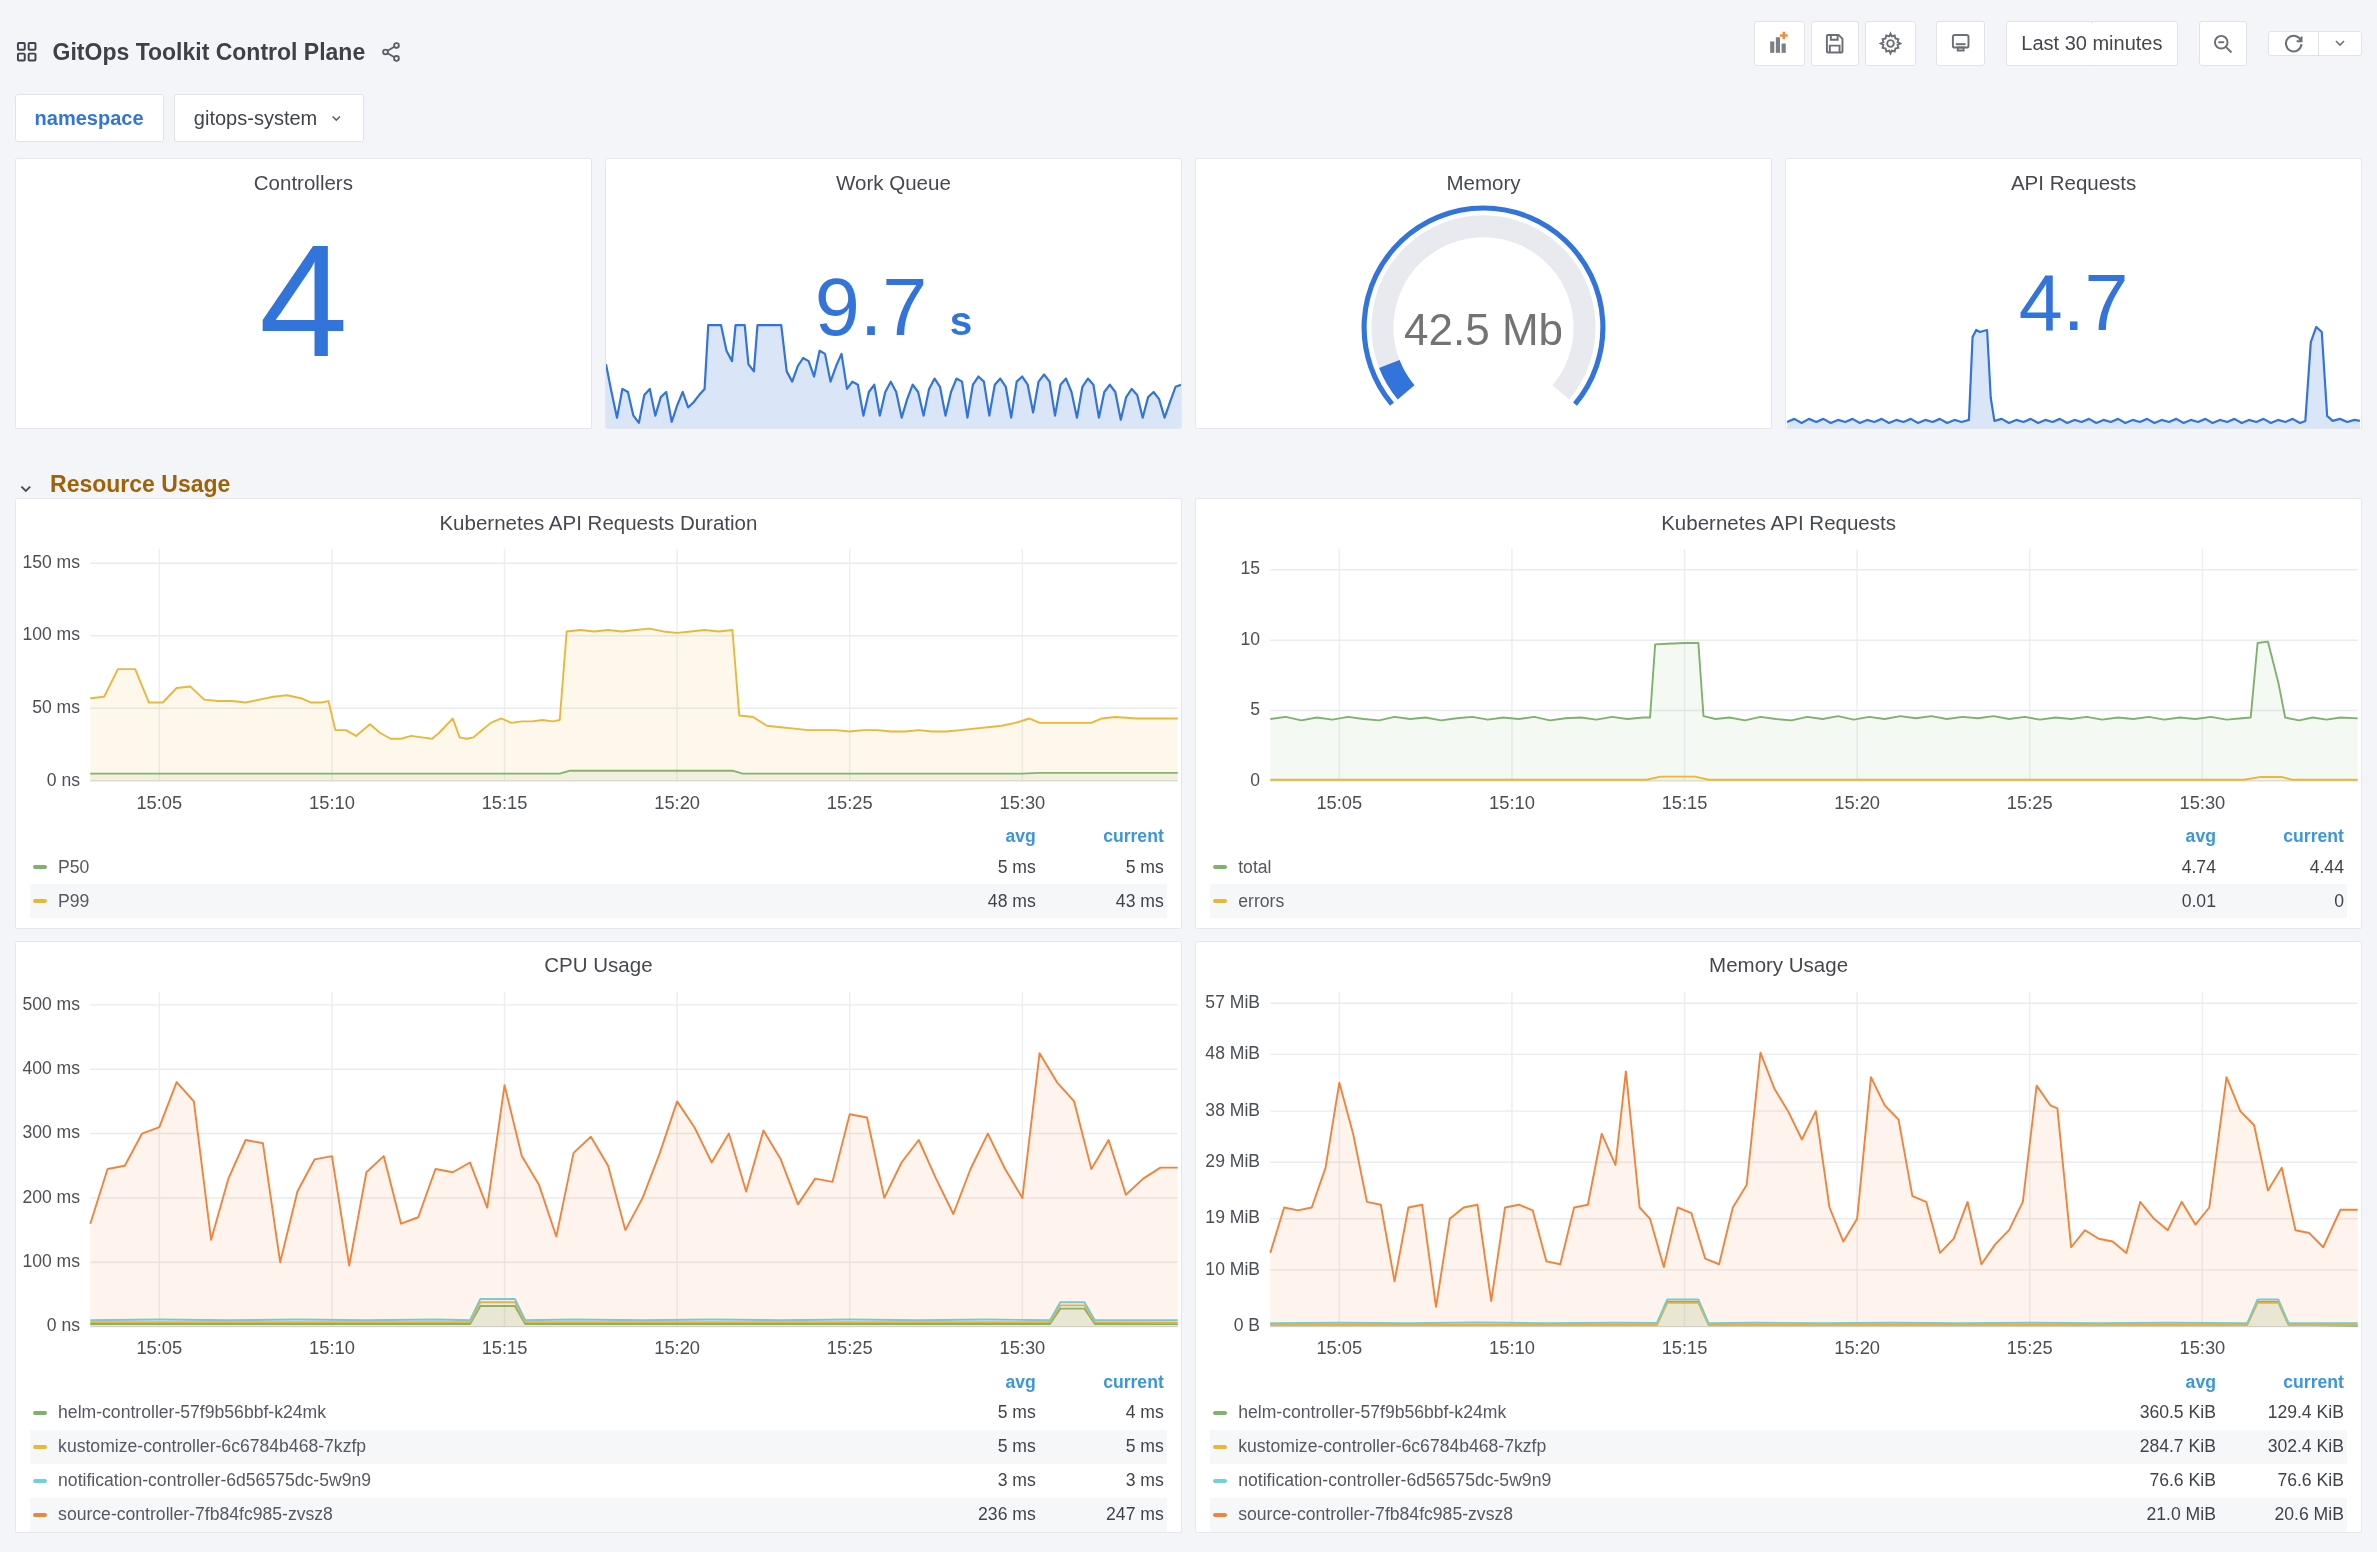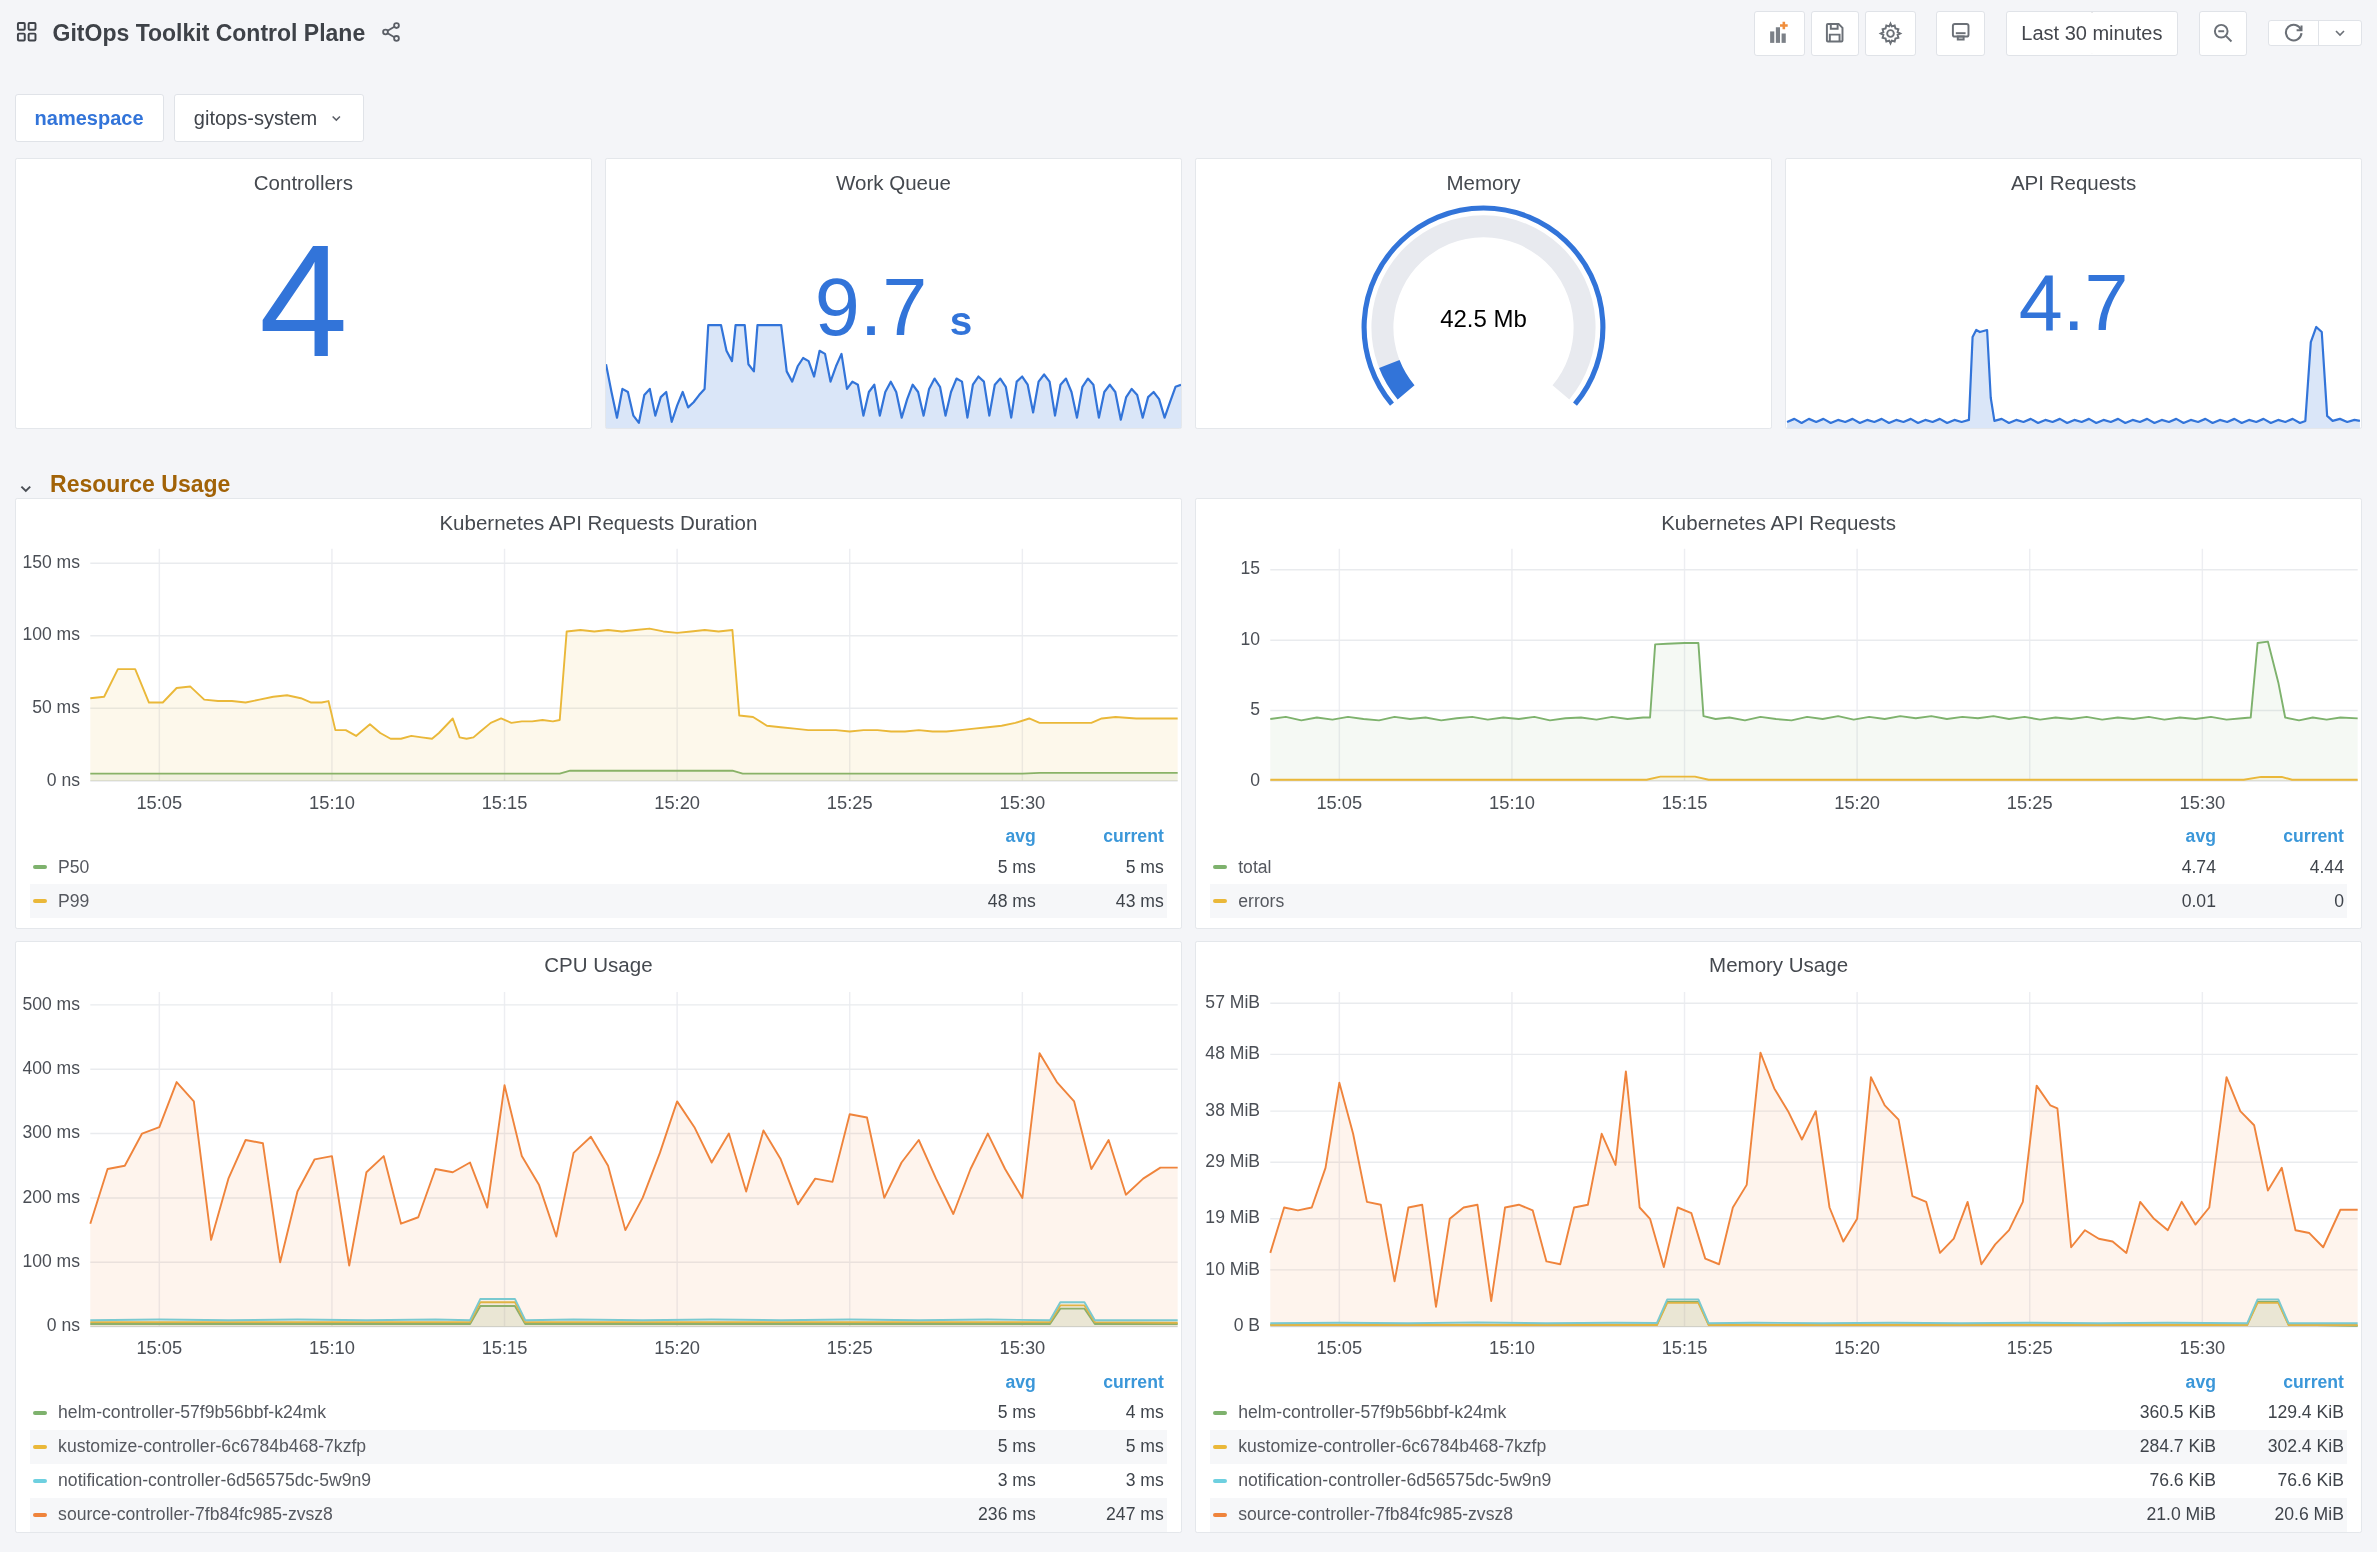--- a/index.html
+++ b/index.html
@@ -7,21 +7,21 @@
   body {
     margin:0; width:2377px; height:1553px;
     background:#f4f5f8;
     font-family:"Liberation Sans", sans-serif;
     color:#3f434a;
     overflow:hidden;
   }
   .page { padding:0 14.6px; }
 
   
-  .topbar { height:66px; display:flex; align-items:center; justify-content:space-between; }
+  .topbar { height:66px; display:flex; align-items:flex-end; justify-content:space-between; }
   .tb-left { display:flex; align-items:center; gap:14.6px; }
   .dash-title { font-size:23px; font-weight:600; color:#3e4248; }
   .tb-right { display:flex; align-items:center; gap:10.3px; }
   .tbtn {
     height:45px; min-width:48px; padding:0 11.7px;
     background:#fff; border:1.5px solid #e0e3e8; border-radius:2.9px;
     display:flex; align-items:center; justify-content:center; gap:8.8px;
     color:#6b7077; cursor:pointer;flex-direction:column;
   }
   .tbtn svg { display:block; }
@@ -59,21 +59,21 @@
   }
   .v-controllers { top:62px; font-size:160px; }
   .v-workqueue  { top:108px; font-size:81px; }
   .v-api        { top:104px; font-size:79px; }
   .stat-unit { font-size:0.5em; font-weight:700; }
   .spark { position:absolute; left:0; right:0; bottom:0; }
   .spark svg { display:block; }
   .gauge-wrap { position:absolute; left:0; right:0; top:38px; bottom:0; }
   .gauge-value {
     position:absolute; left:0; right:0; top:146px; text-align:center;
-    color:#000000; font-size:24px; font-weight:500;
+    color:#737373; font-size:44px; font-weight:500;
   }
 
   
   .section-head {
     height:69px; display:flex; align-items:flex-end; gap:15px; padding-left:2.9px;
     font-size:23px; font-weight:700; color:#a16207; cursor:pointer;
   }
 
   
   .charts-row { display:grid; grid-template-columns:1fr 1fr; gap:12.5px; margin-bottom:11.7px;border-radius:12px; }

